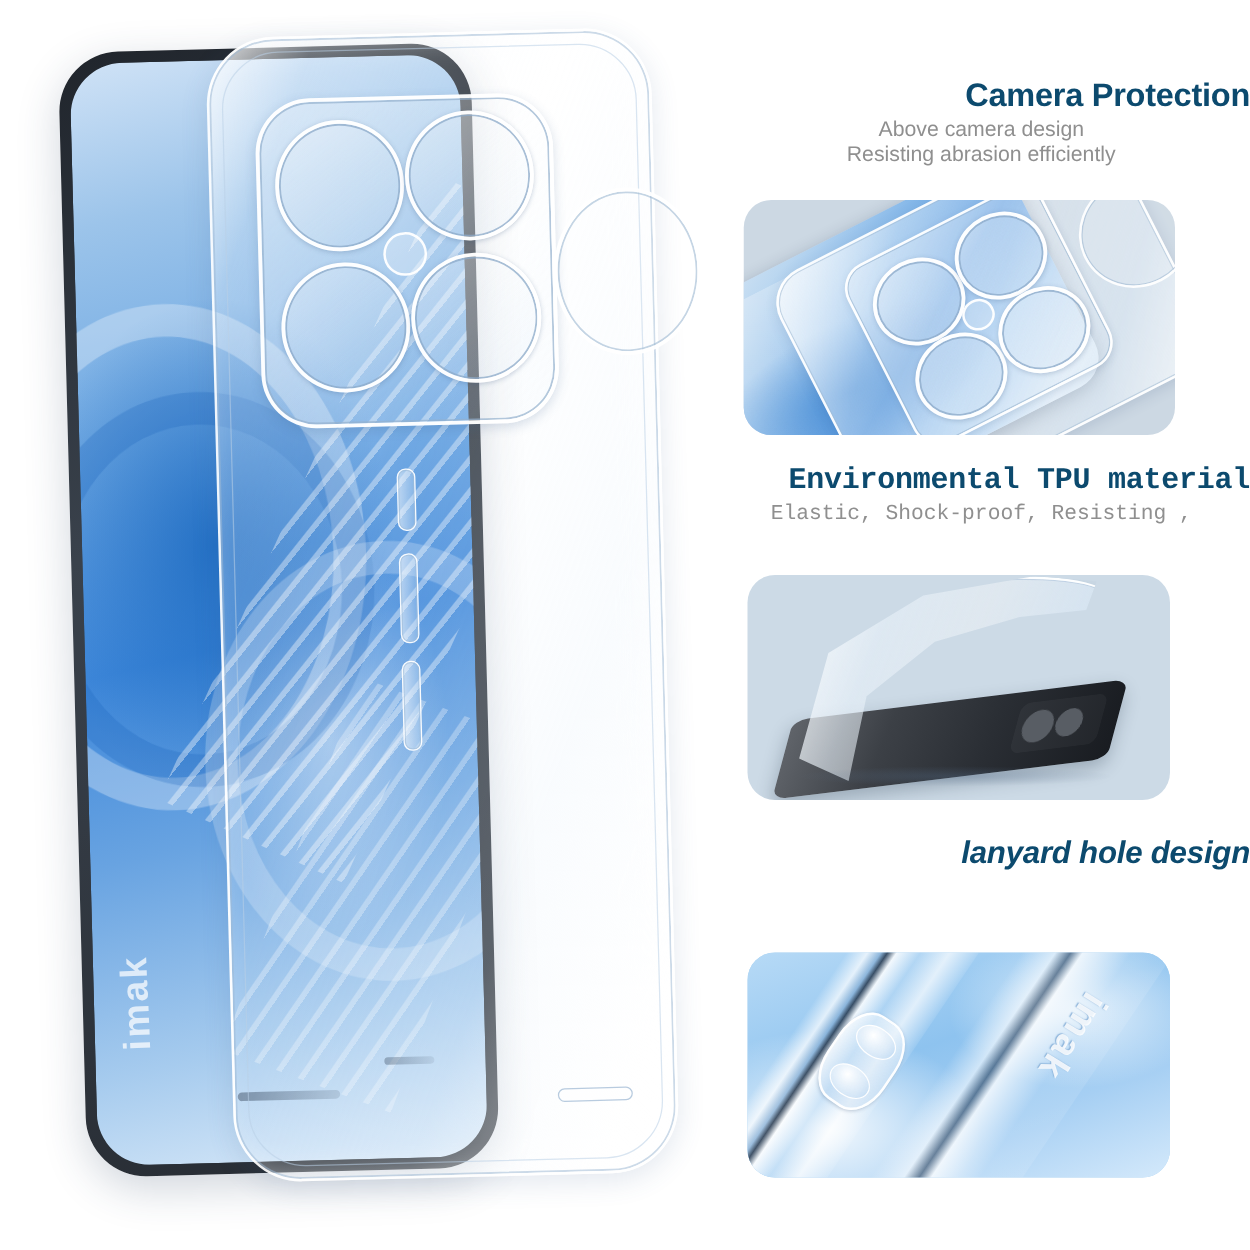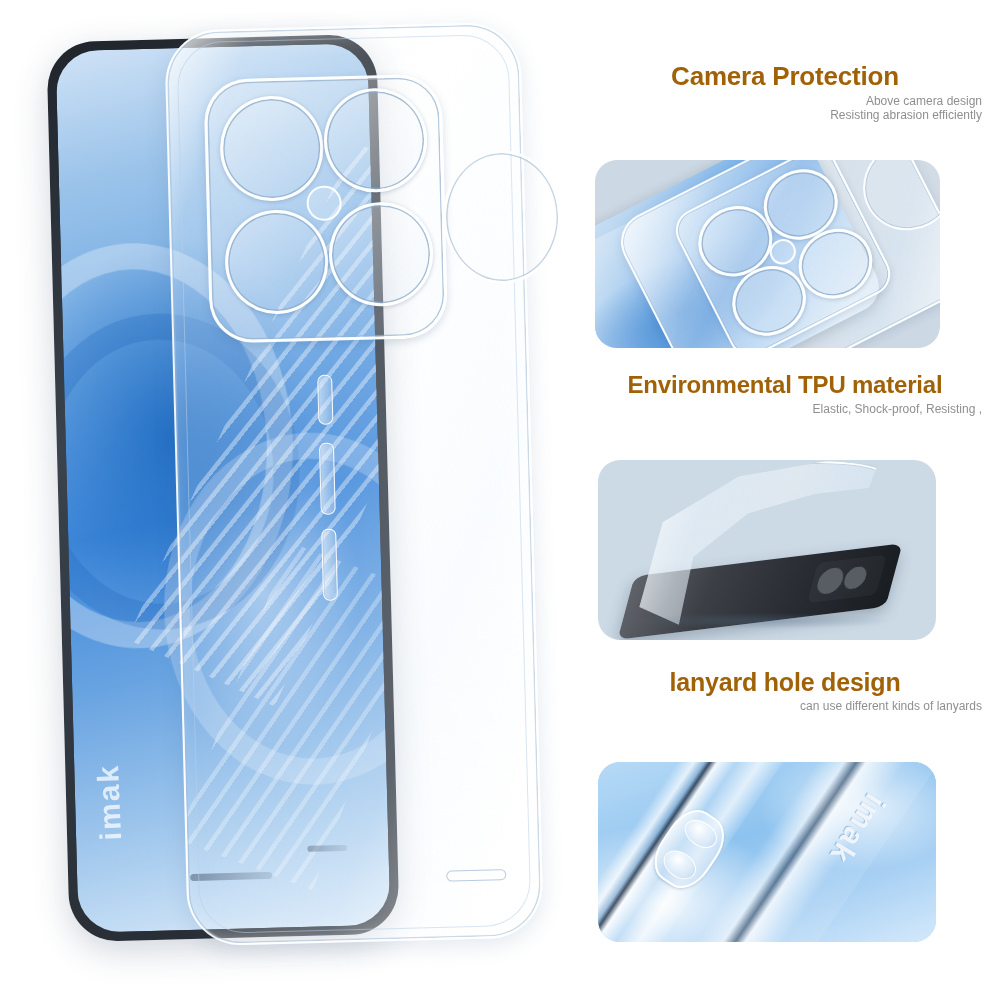--- a/index.html
+++ b/index.html
@@ -37,42 +37,42 @@
   }
 
   
   .feature {
     position: absolute;
     left: 0;
     width: 430px;
     text-align: center;
   }
   .feature-1 { top: 62px; }
-  .feature-2 { top: 372px; }
-  .feature-3 { top: 668px; }
+  .feature-2 { top: 372px; font-family: Liberation Mono, monospace; }
+  .feature-3 { top: 668px; font-style: italic; }
 
   .feature-title {
     font-size: 26px;
     font-weight: bold;
-    color: #a16207;
+    color: #0c4a6e;
     letter-spacing: -0.2px;
     line-height: 1.12;
     margin: 0 0 3px 0;
     white-space: nowrap;
+    text-align: right;
   }
   .feature-2 .feature-title { font-size: 24px; }
   .feature-3 .feature-title { font-size: 25px; }
 
   .feature-sub {
-    font-size: 12px;
+    font-size: 17px;
     color: #8f8f8f;
     line-height: 1.18;
     margin: 0;
     padding: 0 18px;
-    text-align: right;
   }
 
   
   .panel {
     position: absolute;
     border-radius: 22px;
     overflow: hidden;
   }
   .panel-1 {
     left: 25px; top: 160px;
@@ -518,21 +518,20 @@
     </div>
 
     <div class="panel panel-2">
       <div class="p2-phone"></div>
       <div class="p2-case"></div>
       <div class="p2-shadow"></div>
     </div>
 
     <div class="feature feature-3">
       <p class="feature-title">lanyard hole design</p>
-      <p class="feature-sub">can use different kinds of lanyards</p>
     </div>
 
     <div class="panel panel-3">
       <div class="p3-sky"></div>
       <div class="p3-edge"></div>
       <div class="p3-edge2"></div>
       <div class="p3-hole"></div>
       <div class="p3-logo">imak</div>
     </div>
 

